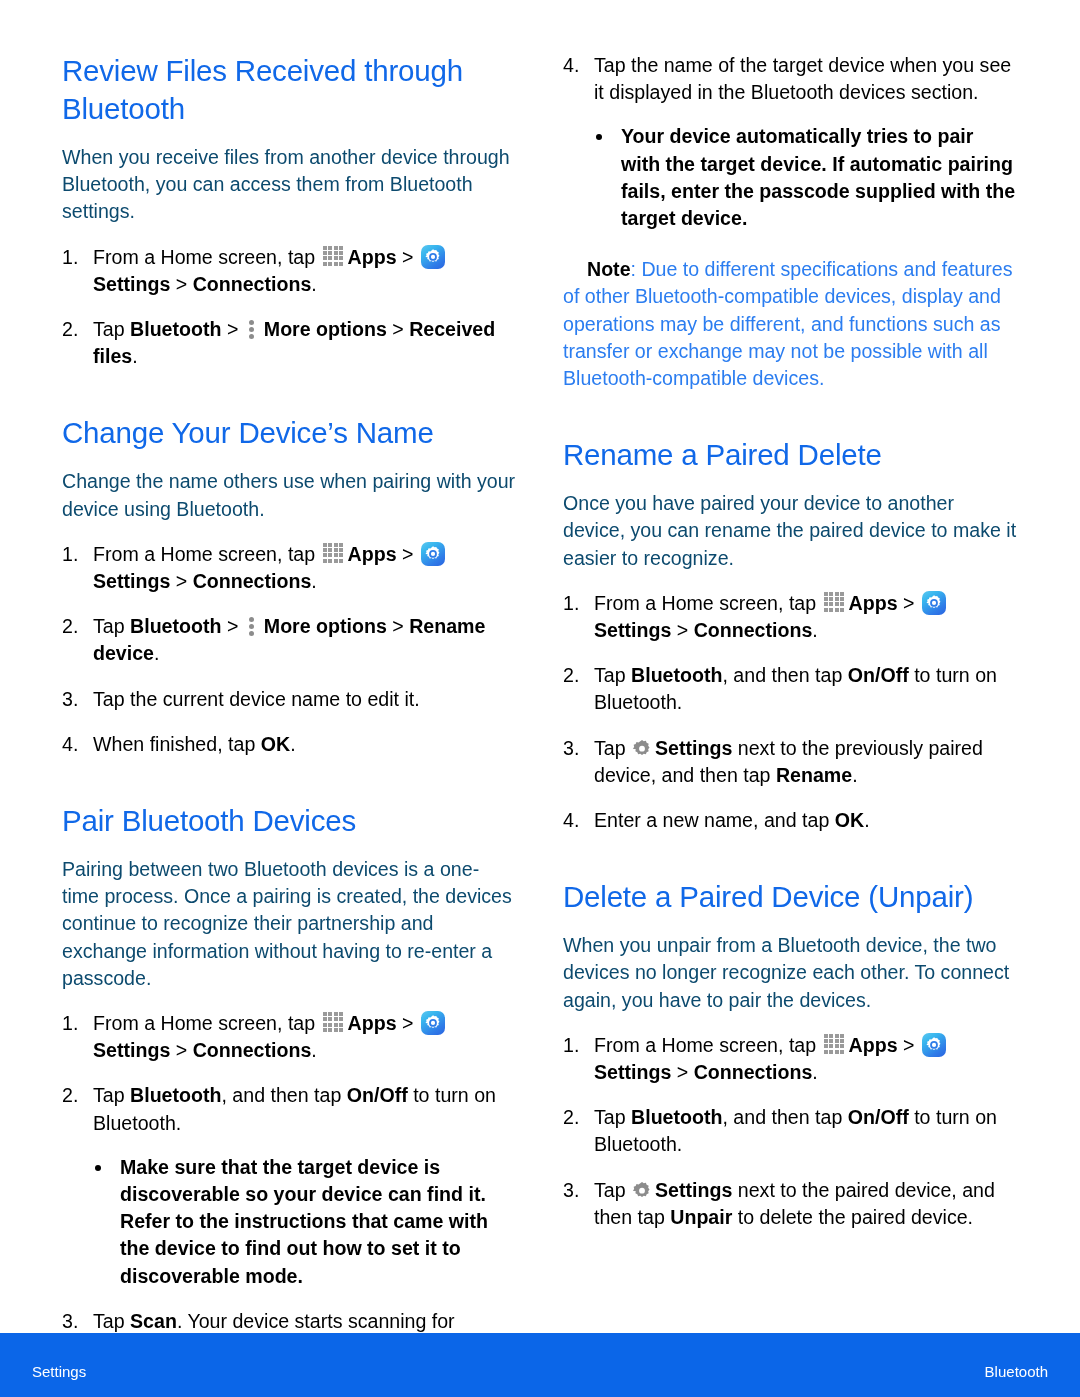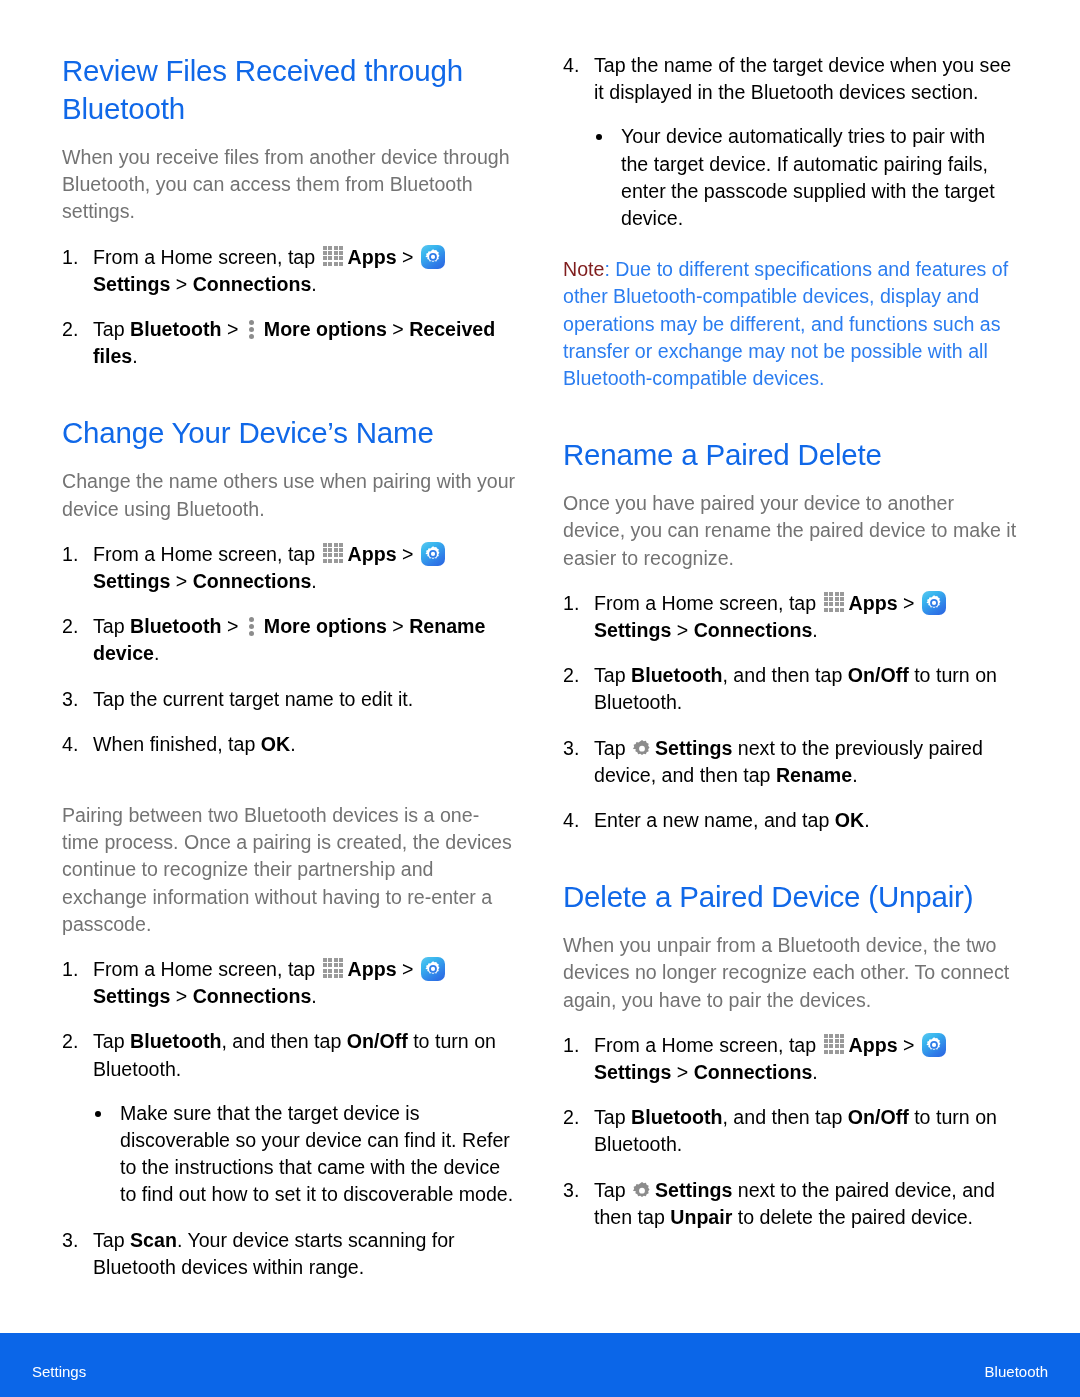--- a/index.html
+++ b/index.html
@@ -48,21 +48,21 @@
   }
   .block { margin-bottom: 0; }
 
   .spacer-lg { height: 44px; }
 
   
   p.body {
     font-size: 19.6px;
     line-height: 27.2px;
     margin: 0 0 0 0;
-    color: #737373;
+    color: #0c4a6e;
   }
   p.body + p.body { margin-top: 26px; }
 
   
   ol.steps {
     list-style: none;
     margin: 18px 0 0 0;
     padding: 0;
   }
   ol.steps > li {
@@ -89,43 +89,44 @@
     margin: 17px 0 0 0;
     padding: 0;
   }
   ul.bullets > li {
     position: relative;
     padding-left: 27px;
     font-size: 19.6px;
     line-height: 27.2px;
     margin-bottom: 12px;
   }
-  ul.bullets > li:last-child { margin-bottom: 0; }
+  ul.bullets > li:last-child { margin-bottom: 0; font-weight: bold; }
   ul.bullets > li > .dot {
     position: absolute;
     left: 2px;
     top: 11px;
     width: 6px;
     height: 6px;
     border-radius: 50%;
     background: #000;
   }
 
   b, strong { font-weight: bold; }
 
   
   .note {
     font-size: 19.6px;
     line-height: 27.2px;
     color: #2b7df0;
     margin-top: 24px;
   }
   .note .note-label {
-    font-weight: normal;
-    color: #7f1d1d;
+    font-weight: bold;
+    color: #000000;
+    margin-left: 24px;
   }
 
   
   .icon {
     display: inline-block;
     vertical-align: -4px;
   }
 
   
   .apps-icon {
@@ -251,31 +252,32 @@
             <span class="num">1.</span><span>From a Home screen, tap </span><span class="icon apps-icon"><i style="left: 0px; top: 0px;"></i><i style="left: 5.5px; top: 0px;"></i><i style="left: 11px; top: 0px;"></i><i style="left: 16.5px; top: 0px;"></i><i style="left: 0px; top: 5.3px;"></i><i style="left: 5.5px; top: 5.3px;"></i><i style="left: 11px; top: 5.3px;"></i><i style="left: 16.5px; top: 5.3px;"></i><i style="left: 0px; top: 10.6px;"></i><i style="left: 5.5px; top: 10.6px;"></i><i style="left: 11px; top: 10.6px;"></i><i style="left: 16.5px; top: 10.6px;"></i><i style="left: 0px; top: 15.9px;"></i><i style="left: 5.5px; top: 15.9px;"></i><i style="left: 11px; top: 15.9px;"></i><i style="left: 16.5px; top: 15.9px;"></i></span><b>Apps</b><span> &gt; </span><span class="icon settings-app-icon"><svg class="gear" viewBox="0 0 24 24" xmlns="http://www.w3.org/2000/svg">
                   <path fill="#ffffff" d="M12 1.6l2.0 1.5 2.4-0.6 1.0 2.3 2.3 1.0-0.6 2.4 1.5 2.0-1.5 2.0 0.6 2.4-2.3 1.0-1.0 2.3-2.4-0.6-2.0 1.5-2.0-1.5-2.4 0.6-1.0-2.3-2.3-1.0 0.6-2.4L1.9 11.9 3.4 9.9 2.8 7.5l2.3-1.0 1.0-2.3 2.4 0.6z"></path>
                   <circle cx="12" cy="11.9" r="5.2" fill="#2f7de8"></circle>
                   <circle cx="12" cy="11.9" r="2.8" fill="#ffffff"></circle>
                 </svg></span><b>Settings</b><span> &gt; </span><b>Connections</b><span>.</span>
           </li>
           <li>
             <span class="num">2.</span><span>Tap </span><b>Bluetooth</b><span> &gt; </span><span class="icon more-icon"><i></i><i></i><i></i></span><b>More options</b><span> &gt; </span><b>Rename device</b><span>.</span>
           </li>
           <li>
-            <span class="num">3.</span><span>Tap the current target name to edit it.</span>
+            <span class="num">3.</span><span>Tap the current device name to edit it.</span>
           </li>
           <li>
             <span class="num">4.</span><span>When finished, tap </span><b>OK</b><span>.</span>
           </li>
         </ol>
       </div>
 
       <div class="spacer-lg"></div>
 
       <div class="block">
+        <h1 class="sec-title">Pair Bluetooth Devices</h1>
         <p class="body">Pairing between two Bluetooth devices is a one-time process. Once a pairing is created, the devices continue to recognize their partnership and exchange information without having to re-enter a passcode.</p>
 
         <ol class="steps">
           <li>
             <span class="num">1.</span><span>From a Home screen, tap </span><span class="icon apps-icon"><i style="left: 0px; top: 0px;"></i><i style="left: 5.5px; top: 0px;"></i><i style="left: 11px; top: 0px;"></i><i style="left: 16.5px; top: 0px;"></i><i style="left: 0px; top: 5.3px;"></i><i style="left: 5.5px; top: 5.3px;"></i><i style="left: 11px; top: 5.3px;"></i><i style="left: 16.5px; top: 5.3px;"></i><i style="left: 0px; top: 10.6px;"></i><i style="left: 5.5px; top: 10.6px;"></i><i style="left: 11px; top: 10.6px;"></i><i style="left: 16.5px; top: 10.6px;"></i><i style="left: 0px; top: 15.9px;"></i><i style="left: 5.5px; top: 15.9px;"></i><i style="left: 11px; top: 15.9px;"></i><i style="left: 16.5px; top: 15.9px;"></i></span><b>Apps</b><span> &gt; </span><span class="icon settings-app-icon"><svg class="gear" viewBox="0 0 24 24" xmlns="http://www.w3.org/2000/svg">
                   <path fill="#ffffff" d="M12 1.6l2.0 1.5 2.4-0.6 1.0 2.3 2.3 1.0-0.6 2.4 1.5 2.0-1.5 2.0 0.6 2.4-2.3 1.0-1.0 2.3-2.4-0.6-2.0 1.5-2.0-1.5-2.4 0.6-1.0-2.3-2.3-1.0 0.6-2.4L1.9 11.9 3.4 9.9 2.8 7.5l2.3-1.0 1.0-2.3 2.4 0.6z"></path>
                   <circle cx="12" cy="11.9" r="5.2" fill="#2f7de8"></circle>
                   <circle cx="12" cy="11.9" r="2.8" fill="#ffffff"></circle>
                 </svg></span><b>Settings</b><span> &gt; </span><b>Connections</b><span>.</span>
           </li>

